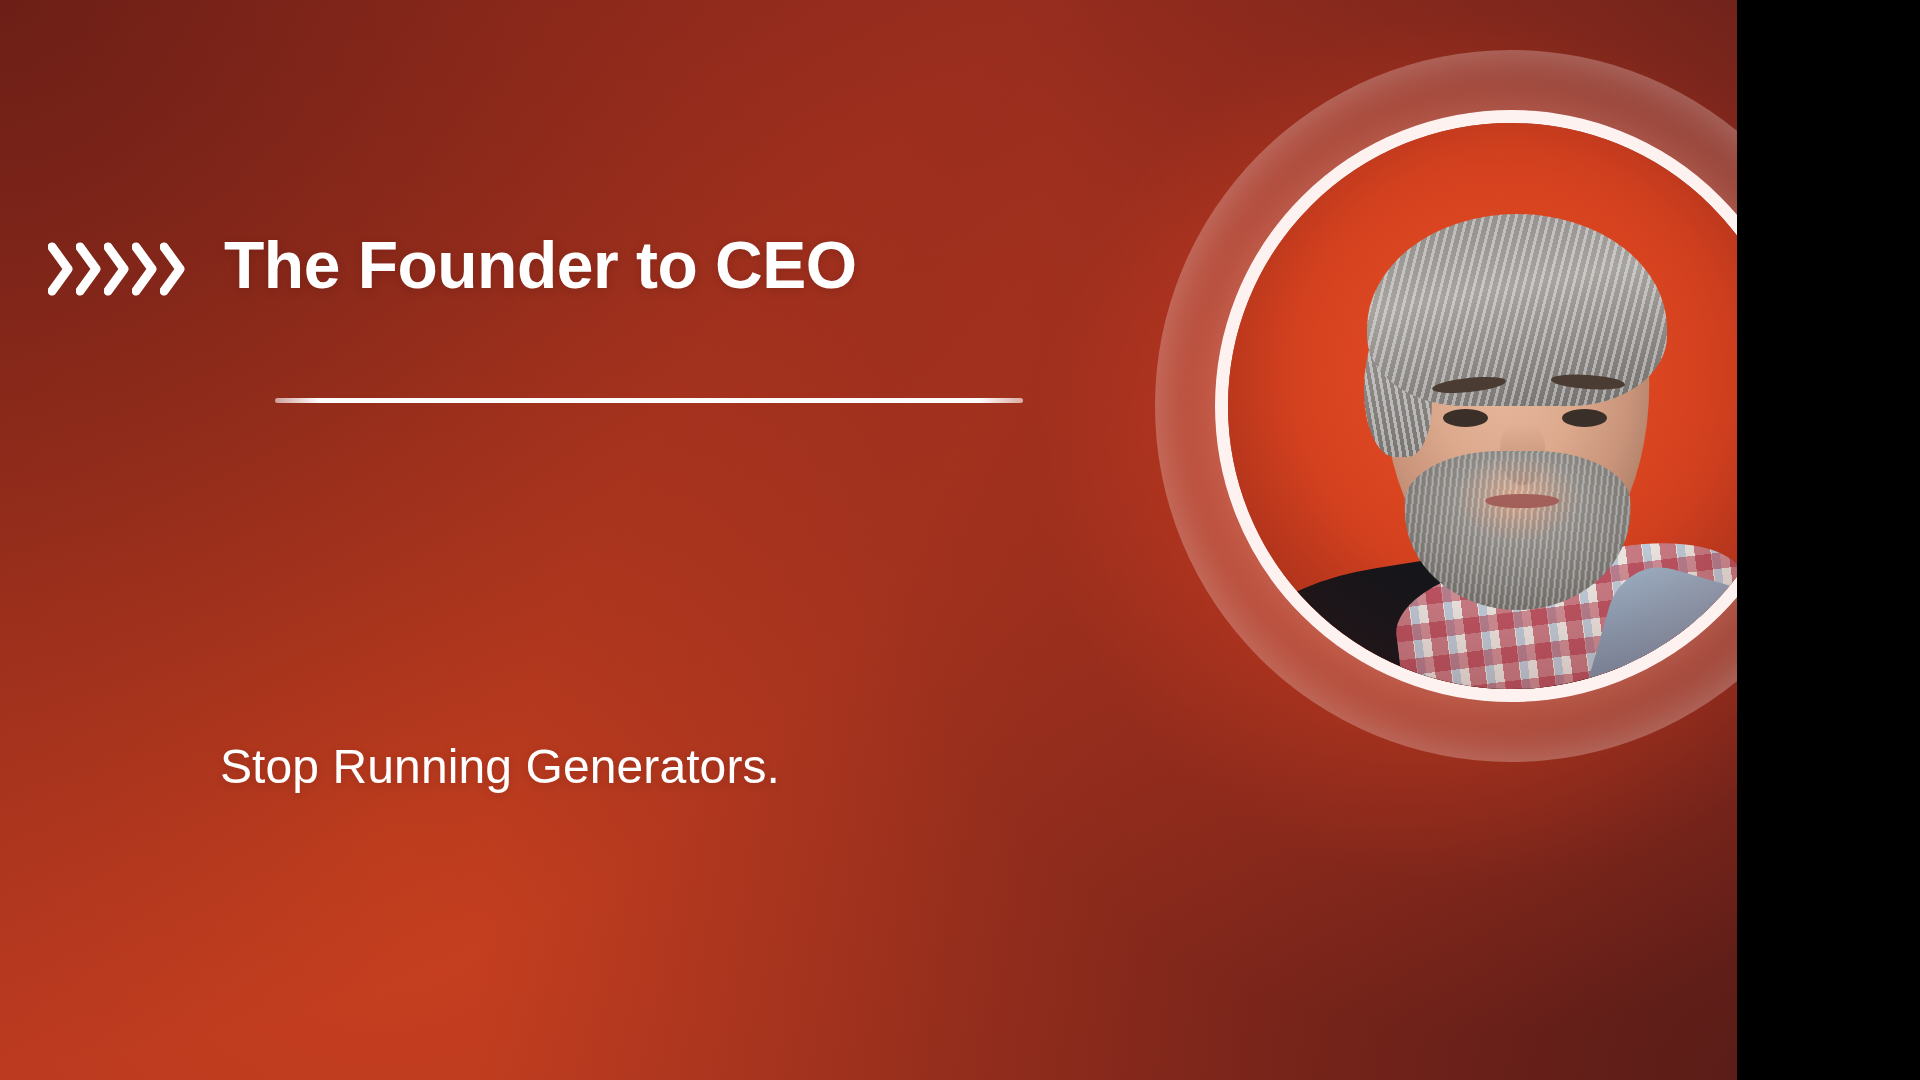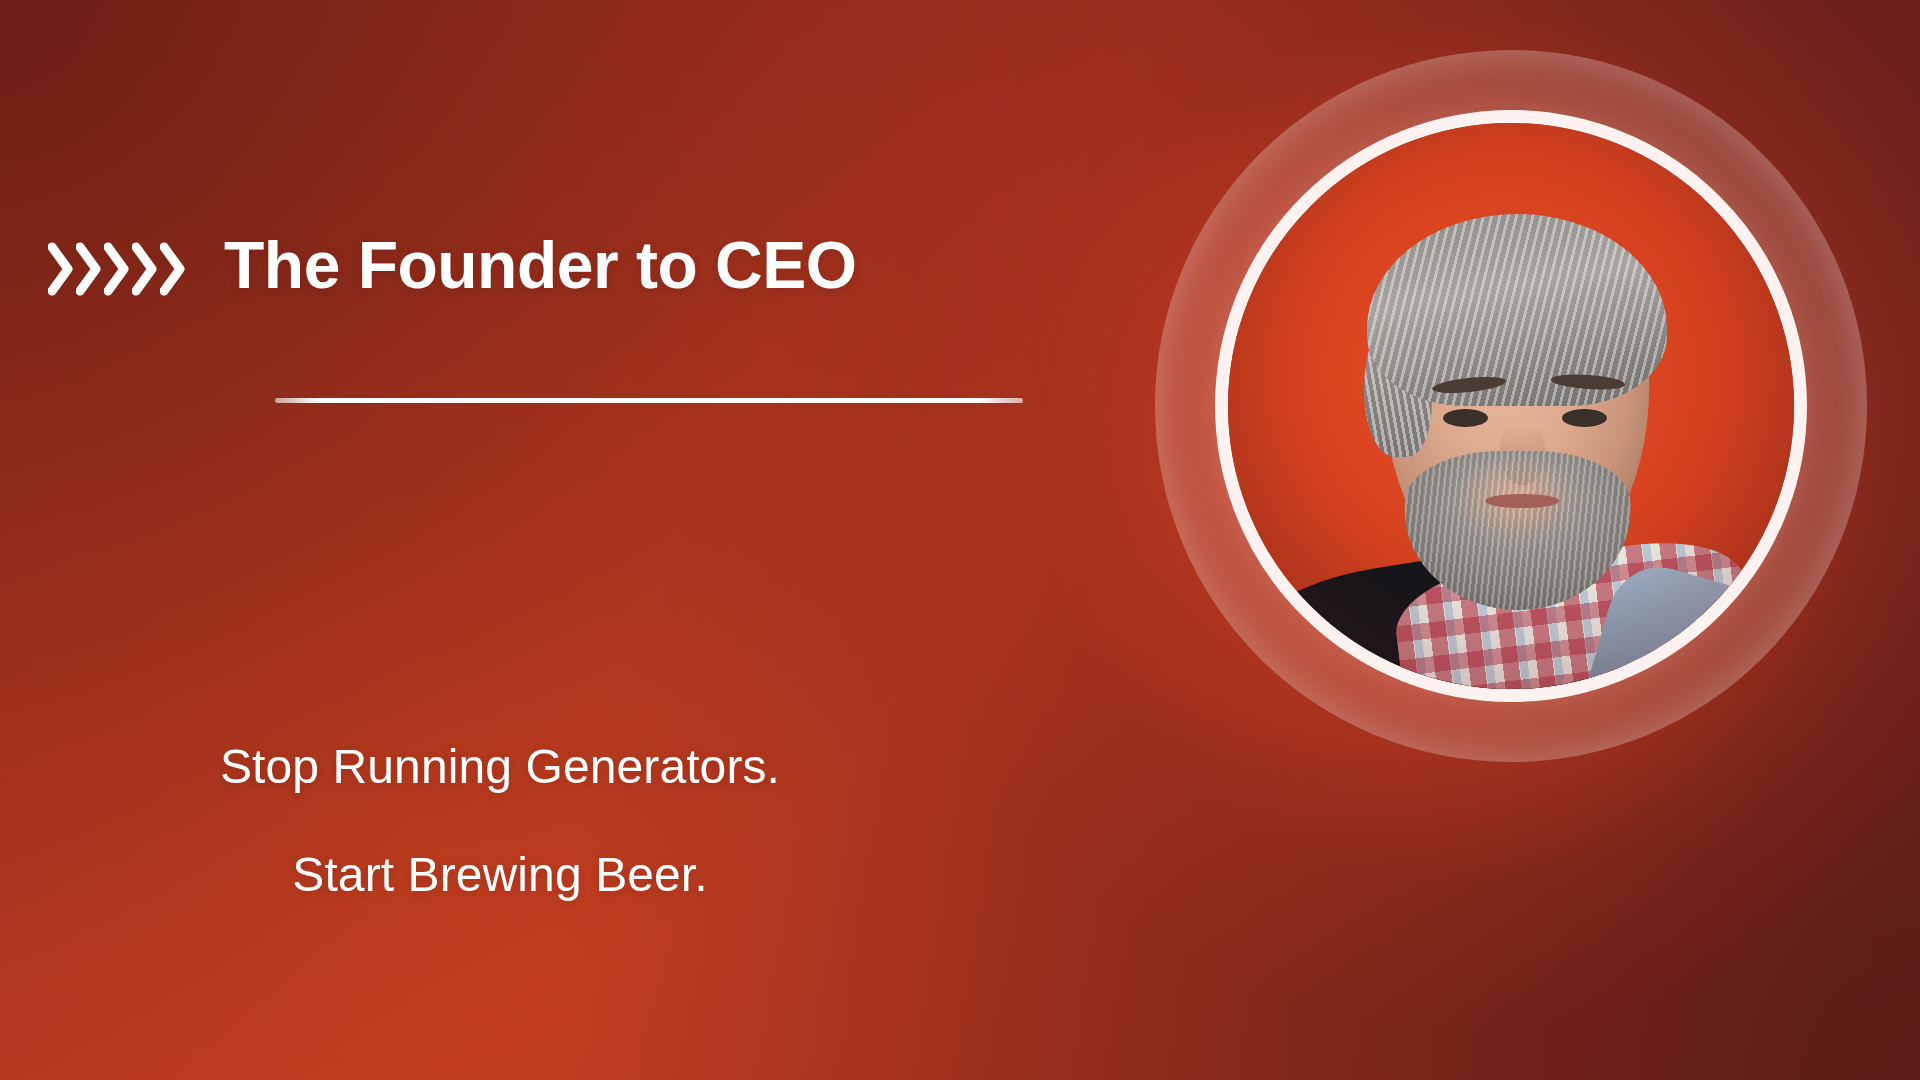--- a/index.html
+++ b/index.html
@@ -2,21 +2,21 @@
 <html><head>
 <meta charset="utf-8">
 <style>
   html, body {
     margin: 0;
     padding: 0;
     background: #000;
   }
   #stage {
     position: relative;
-    width: 1920px;
+    width: 1737px;
     height: 1080px;
     overflow: hidden;
     font-family: "Liberation Sans", sans-serif;
     background-color: #c2381f;
   }
   
   .bg-base {
     position: absolute;
     inset: 0;
     background:
@@ -292,21 +292,20 @@
       </svg>
     </div>
 
     <div class="headline">The Founder to CEO</div>
   </div>
 
   <div class="rule"></div>
 
   <div class="subhead">
     <span class="line">Stop Running Generators.</span>
-    <span class="line">Start Brewing Beer.</span>
   </div>
 
   <div class="portrait-wrap">
     <div class="portrait-halo"></div>
     <div class="portrait-ring"></div>
     <div class="portrait-disc">
       <div class="photo">
         <div class="neck"></div>
         <div class="jacket"></div>
         <div class="jacket-r"></div>

